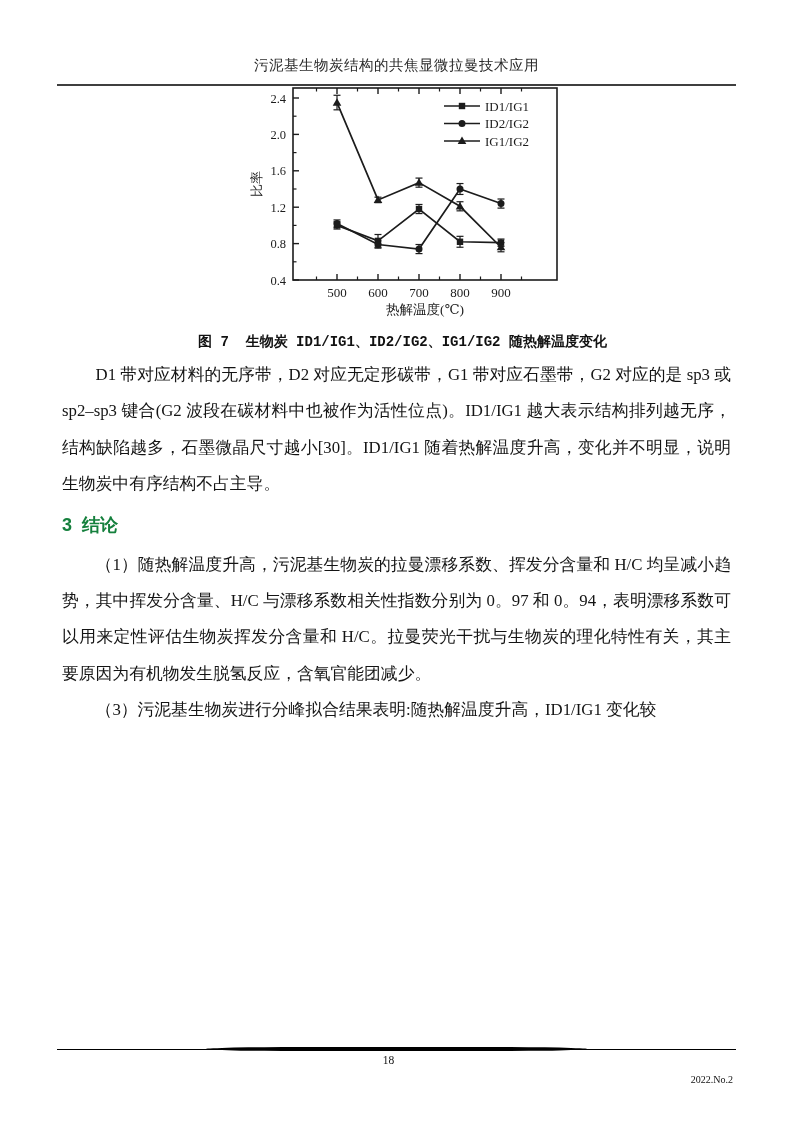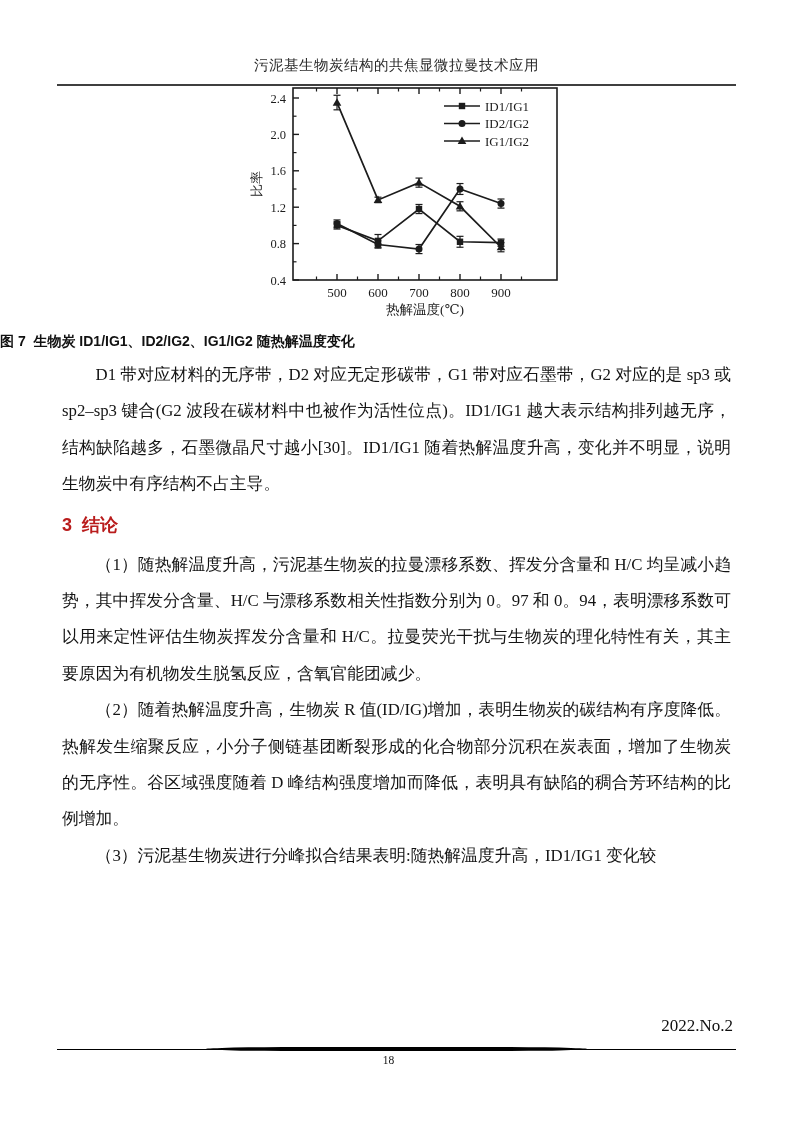--- a/index.html
+++ b/index.html
@@ -7,40 +7,40 @@
     position:relative;width:793px;height:1122px;margin:0 auto;background:#ffffff;
     font-family:"Liberation Serif","DejaVu Serif",serif;color:#151515;overflow:hidden;
   }
   .header-title{
     position:absolute;top:56px;left:0;right:0;text-align:center;
     font-size:14.5px;letter-spacing:.5px;color:#2a2a2a;
   }
   .header-rule{position:absolute;top:84px;left:57px;right:57px;height:2px;background:#3f3f3f;}
   .chart-wrap{position:absolute;left:248px;top:84px;width:320px;height:250px;}
   .fig-caption{
-    position:absolute;top:333px;left:0;right:0;
-    font-family:Liberation Sans, sans-serif;font-weight:bold;
+    position:absolute;top:333px;left:12px;right:0;text-align:center;
+    font-family:Liberation Mono, monospace;font-weight:bold;
     font-size:14px;color:#111;white-space:pre-wrap;
   }
   .body-text{
     position:absolute;top:357px;left:62px;right:62px;
     font-size:16.8px;line-height:36.4px;text-align:justify;color:#141414;
   }
   .body-text p.para{margin:0;}
   .body-text p.indent{text-indent:2em;}
   .sec-heading{
     margin:2px 0 2px 0;font-family:"Liberation Sans","DejaVu Sans",sans-serif;
-    font-size:18px;font-weight:bold;color:#b91c1c;line-height:40px;white-space:pre-wrap;
+    font-size:18px;font-weight:bold;color:#15803d;line-height:40px;white-space:pre-wrap;
     text-align:left;
   }
   .footer-rule{position:absolute;top:1047px;left:57px;right:57px;height:5px;}
   .footer-rule .base{position:absolute;top:1.5px;left:0;right:0;height:1.6px;background:#000;}
   .footer-rule .bulge{position:absolute;top:0;left:22%;width:56%;height:4px;background:#000;border-radius:50%/100%;}
   .footer-page{position:absolute;top:1054px;left:0;right:16px;text-align:center;font-size:11.5px;color:#111;}
-  .footer-issue{position:absolute;top:1016px;right:60px;font-size:17px;color:#111;}
+  .footer-issue{position:absolute;top:1074px;right:60px;font-size:10px;color:#111;}
   svg text{font-family:"Liberation Serif","DejaVu Serif",serif;fill:#1c1c1c;}
 </style>
 </head>
 <body>
 
 <div class="page">
 
   <div class="header-title">污泥基生物炭结构的共焦显微拉曼技术应用</div>
   <div class="header-rule"></div>
 
@@ -167,21 +167,20 @@
         <text x="237" y="61.5" font-size="13">IG1/IG2</text>
       </svg>
   </div>
 
   <div class="fig-caption">图 7  生物炭 ID1/IG1、ID2/IG2、IG1/IG2 随热解温度变化</div>
 
   <div class="body-text">
       <p class="para indent">D1 带对应材料的无序带，D2 对应无定形碳带，G1 带对应石墨带，G2 对应的是 sp3 或 sp2–sp3 键合(G2 波段在碳材料中也被作为活性位点)。ID1/IG1 越大表示结构排列越无序，结构缺陷越多，石墨微晶尺寸越小[30]。ID1/IG1 随着热解温度升高，变化并不明显，说明生物炭中有序结构不占主导。</p>
       <h2 class="sec-heading">3  结论</h2>
       <p class="para indent">（1）随热解温度升高，污泥基生物炭的拉曼漂移系数、挥发分含量和 H/C 均呈减小趋势，其中挥发分含量、H/C 与漂移系数相关性指数分别为 0。97 和 0。94，表明漂移系数可以用来定性评估生物炭挥发分含量和 H/C。拉曼荧光干扰与生物炭的理化特性有关，其主要原因为有机物发生脱氢反应，含氧官能团减少。</p>
-      <p class="para indent">（2）随着热解温度升高，生物炭 R 值(ID/IG)增加，表明生物炭的碳结构有序度降低。热解发生缩聚反应，小分子侧链基团断裂形成的化合物部分沉积在炭表面，增加了生物炭的无序性。谷区域强度随着 D 峰结构强度增加而降低，表明具有缺陷的稠合芳环结构的比例增加。</p>
       <p class="para indent">（3）污泥基生物炭进行分峰拟合结果表明:随热解温度升高，ID1/IG1 变化较</p>
     </div>
 
   <div class="footer-rule">
     <div class="base"></div>
     <div class="bulge"></div>
   </div>
   <div class="footer-page">18</div>
   <div class="footer-issue">2022.No.2</div>
 

